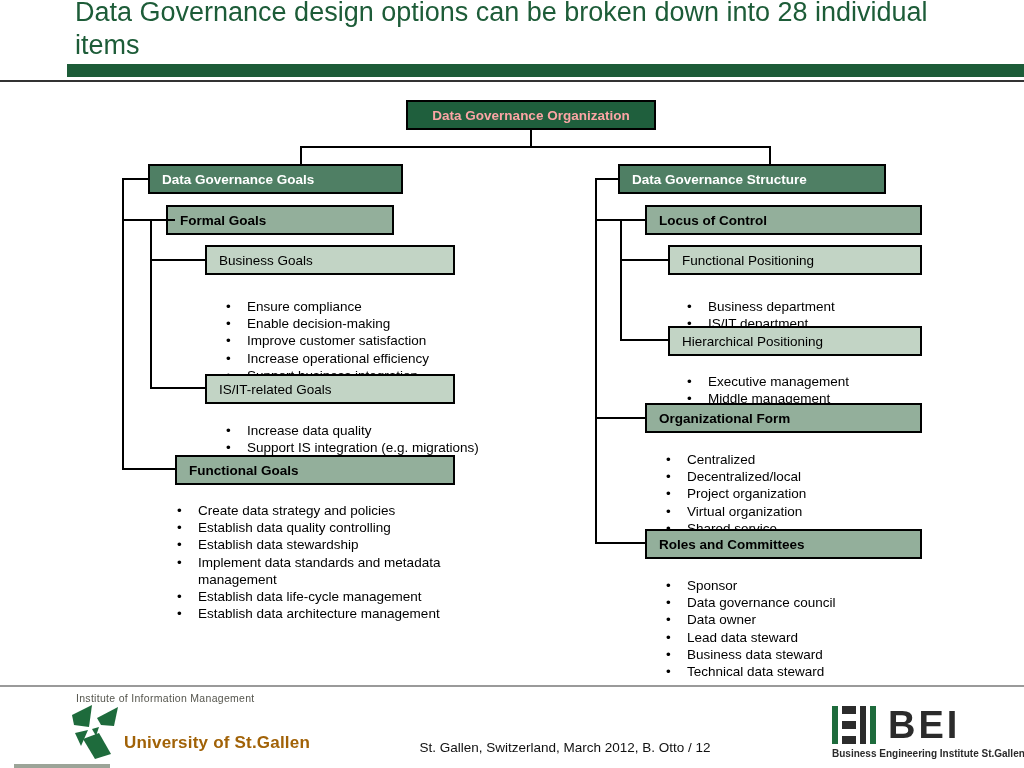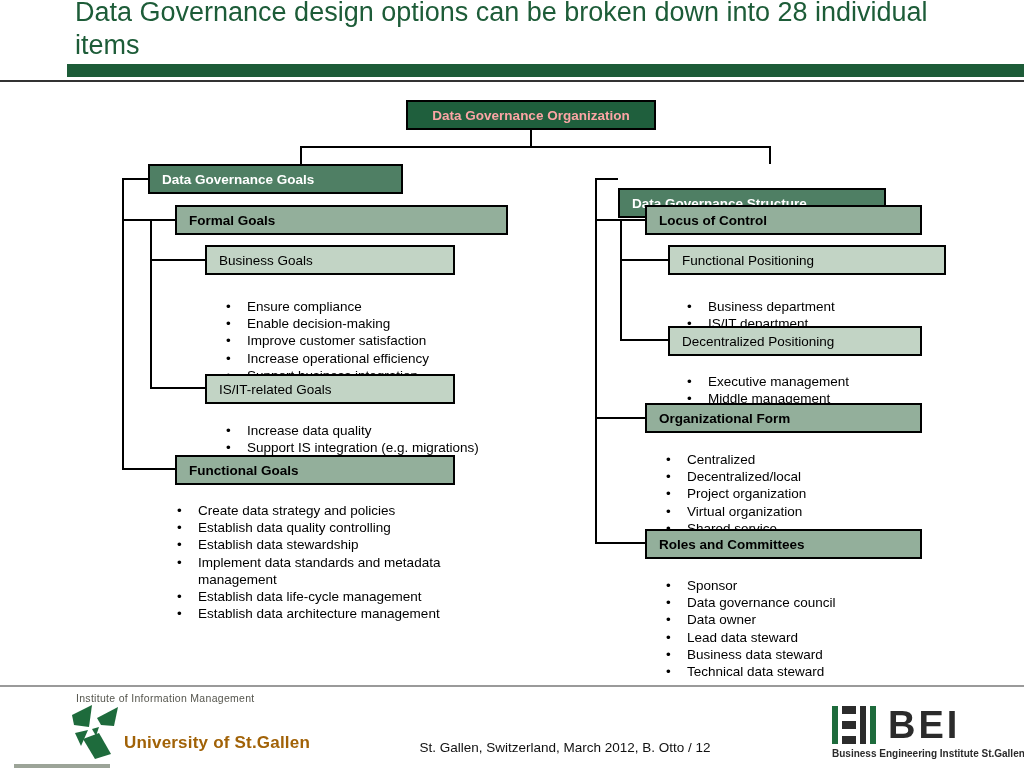--- a/index.html
+++ b/index.html
@@ -83,21 +83,21 @@
   </div>
 
   <div class="vline" style="left:530px; top:130px; height:17px;"></div>
   <div class="hline" style="left:300px; top:146px; width:471px;"></div>
   <div class="vline" style="left:300px; top:146px; height:18px;"></div>
   <div class="vline" style="left:769px; top:146px; height:18px;"></div>
 
   <div class="box lvl1" style="left:148px; top:164px; width:255px;">
     <span>Data Governance Goals</span>
   </div>
-  <div class="box lvl2" style="left:175px; top:205px; width:333px;">
+  <div class="box lvl2" style="left:166px; top:205px; width:228px;">
     <span>Formal Goals</span>
   </div>
   <div class="box lvl3" style="left:205px; top:245px; width:250px;">
     <span>Business Goals</span>
   </div>
   <ul class="bullets" style="left:205px; top:286px; width:280px;">
       <li>Ensure compliance</li>
       <li>Enable decision-making</li>
       <li>Improve customer satisfaction</li>
       <li>Increase operational efficiency</li>
@@ -125,36 +125,36 @@
     </ul>
 
   <div class="hline" style="left:122px; top:178px; width:26px;"></div>
   <div class="vline" style="left:122px; top:178px; height:292px;"></div>
   <div class="hline" style="left:122px; top:219px; width:53px;"></div>
   <div class="vline" style="left:150px; top:219px; height:170px;"></div>
   <div class="hline" style="left:150px; top:259px; width:55px;"></div>
   <div class="hline" style="left:150px; top:387px; width:55px;"></div>
   <div class="hline" style="left:122px; top:468px; width:53px;"></div>
 
-  <div class="box lvl1" style="left:618px; top:164px; width:268px;margin-top:24px;">
+  <div class="box lvl1" style="left:618px; top:164px; width:268px;">
     <span>Data Governance Structure</span>
   </div>
   <div class="box lvl2" style="left:645px; top:205px; width:277px;">
     <span>Locus of Control</span>
   </div>
-  <div class="box lvl3" style="left:668px; top:245px; width:278px;">
+  <div class="box lvl3" style="left:668px; top:245px; width:254px;">
     <span>Functional Positioning</span>
   </div>
   <ul class="bullets tight" style="left:668px; top:286px; width:254px;">
       <li>Business department</li>
       <li>IS/IT department</li>
     </ul>
 
   <div class="box lvl3" style="left:668px; top:326px; width:254px;">
-    <span>Decentralized Positioning</span>
+    <span>Hierarchical Positioning</span>
   </div>
   <ul class="bullets tight" style="left:668px; top:361px; width:254px;">
       <li>Executive management</li>
       <li>Middle management</li>
     </ul>
 
   <div class="box lvl2" style="left:645px; top:403px; width:277px;">
     <span>Organizational Form</span>
   </div>
   <ul class="bullets" style="left:645px; top:439px; width:277px;">

